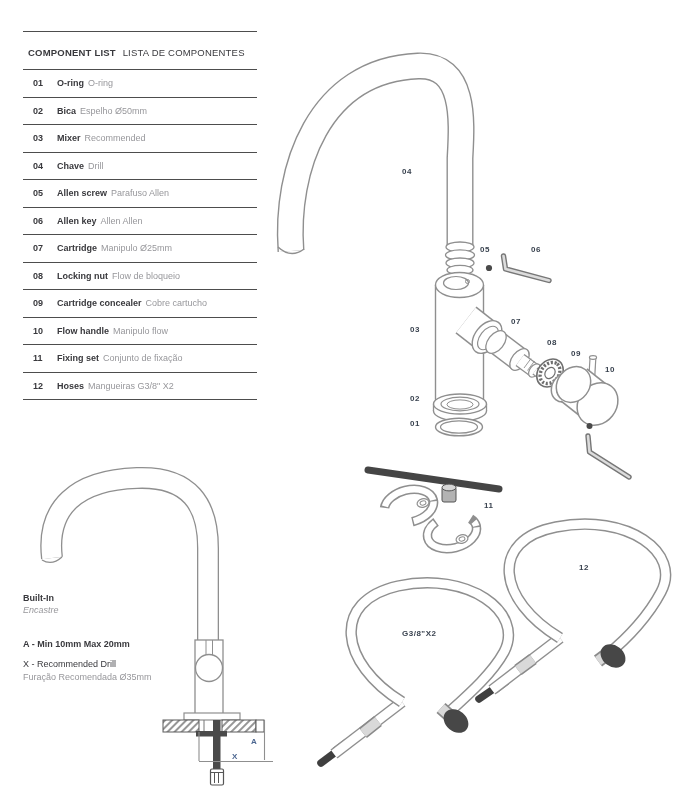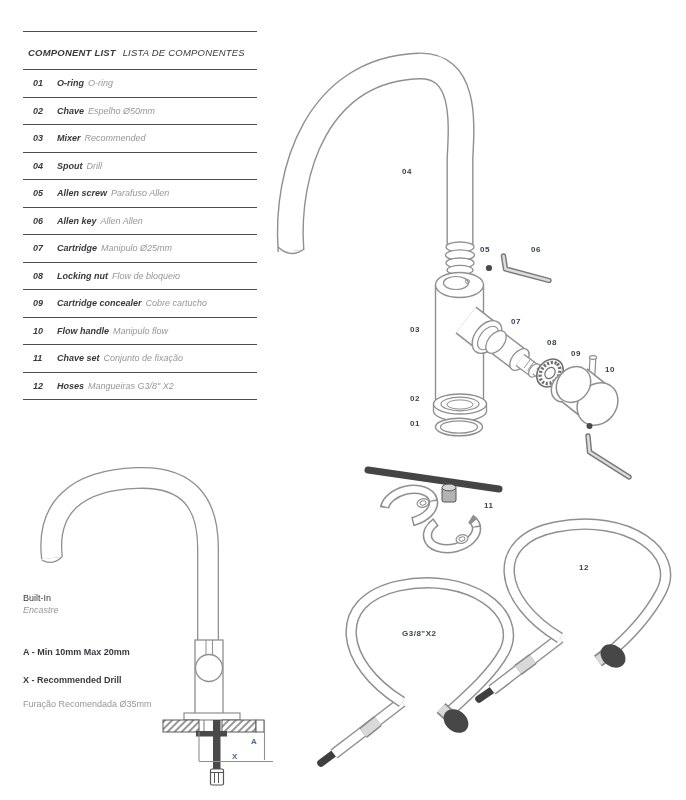--- a/index.html
+++ b/index.html
@@ -3,46 +3,46 @@
 <meta charset="utf-8">
 <style>
   html,body { margin:0; padding:0; background:#fff; }
   .page {
     position:relative; width:686px; height:800px; background:#ffffff;
     font-family:"Liberation Sans", sans-serif; overflow:hidden; color:#39393d;
   }
   
   .comp-list {
     position:absolute; left:23px; top:31px; width:234px;
-    border-top:1.2px solid #4d4d4d; border-bottom:1.2px solid #4d4d4d;font-style:italic;
+    border-top:1.2px solid #4d4d4d; border-bottom:1.2px solid #4d4d4d;
   }
   .cl-header { padding:15px 0 11px 5px; font-size:9.5px; letter-spacing:.2px; white-space:nowrap; }
   .cl-header .t-en { font-weight:bold; }
   .cl-header .t-pt { margin-left:4px; }
   .cl-row {
     display:flex; align-items:center; height:27.5px; box-sizing:border-box;
     border-top:1px solid #4d4d4d; padding-left:10px; font-size:9px; white-space:nowrap;
   }
   .cl-num { width:24px; font-weight:bold; flex:0 0 24px; }
   .cl-en  { font-weight:bold; margin-right:4px; }
   .cl-pt  { color:#97979b; }
   
   .canvas { position:absolute; left:0; top:0; }
   
   .part-label {
     position:absolute; font-size:8px; font-weight:bold; color:#39424f; letter-spacing:.5px; white-space:nowrap;
   }
   .dim-label { position:absolute; font-size:8px; font-weight:bold; color:#4d6791; }
   
   .text-block { position:absolute; left:23px; top:592px; font-size:9px; line-height:12px; }
-  .bi-title { font-weight:normal; }
+  .bi-title { font-weight:bold; }
   .bi-sub { color:#97979b;font-style:italic; }
-  .bi-dima { font-weight:bold; margin-top:30px; }
-  .bi-dimx { font-weight:bold; margin-top:16px; }
-  .bi-dimx-pt { color:#97979b; margin-top:12px; }
+  .bi-dima { font-weight:bold; margin-top:22px; }
+  .bi-dimx { font-weight:normal; margin-top:8px; }
+  .bi-dimx-pt { color:#97979b; margin-top:1px; }
 </style>
 </head>
 <body>
 
 <div class="page">
 
   <svg class="canvas" width="686" height="800" viewBox="0 0 686 800">
     <defs>
       <pattern id="hatch" patternUnits="userSpaceOnUse" width="5" height="5" patternTransform="rotate(45)">
         <rect width="5" height="5" fill="#ffffff"></rect>
@@ -224,31 +224,31 @@
       <span class="t-en">COMPONENT LIST</span>
       <span class="t-pt">LISTA DE COMPONENTES</span>
     </div>
     <div class="cl-row">
       <span class="cl-num">01</span>
       <span class="cl-en">O-ring</span>
       <span class="cl-pt">O-ring</span>
     </div>
     <div class="cl-row">
       <span class="cl-num">02</span>
-      <span class="cl-en">Chave</span>
+      <span class="cl-en">Bica</span>
       <span class="cl-pt">Espelho Ø50mm</span>
     </div>
     <div class="cl-row">
       <span class="cl-num">03</span>
       <span class="cl-en">Mixer</span>
       <span class="cl-pt">Recommended</span>
     </div>
     <div class="cl-row">
       <span class="cl-num">04</span>
-      <span class="cl-en">Spout</span>
+      <span class="cl-en">Chave</span>
       <span class="cl-pt">Drill</span>
     </div>
     <div class="cl-row">
       <span class="cl-num">05</span>
       <span class="cl-en">Allen screw</span>
       <span class="cl-pt">Parafuso Allen</span>
     </div>
     <div class="cl-row">
       <span class="cl-num">06</span>
       <span class="cl-en">Allen key</span>
@@ -269,21 +269,21 @@
       <span class="cl-en">Cartridge concealer</span>
       <span class="cl-pt">Cobre cartucho</span>
     </div>
     <div class="cl-row">
       <span class="cl-num">10</span>
       <span class="cl-en">Flow handle</span>
       <span class="cl-pt">Manipulo flow</span>
     </div>
     <div class="cl-row">
       <span class="cl-num">11</span>
-      <span class="cl-en">Chave set</span>
+      <span class="cl-en">Fixing set</span>
       <span class="cl-pt">Conjunto de fixação</span>
     </div>
     <div class="cl-row">
       <span class="cl-num">12</span>
       <span class="cl-en">Hoses</span>
       <span class="cl-pt">Mangueiras G3/8" X2</span>
     </div>
   </div>
 
   <div>

